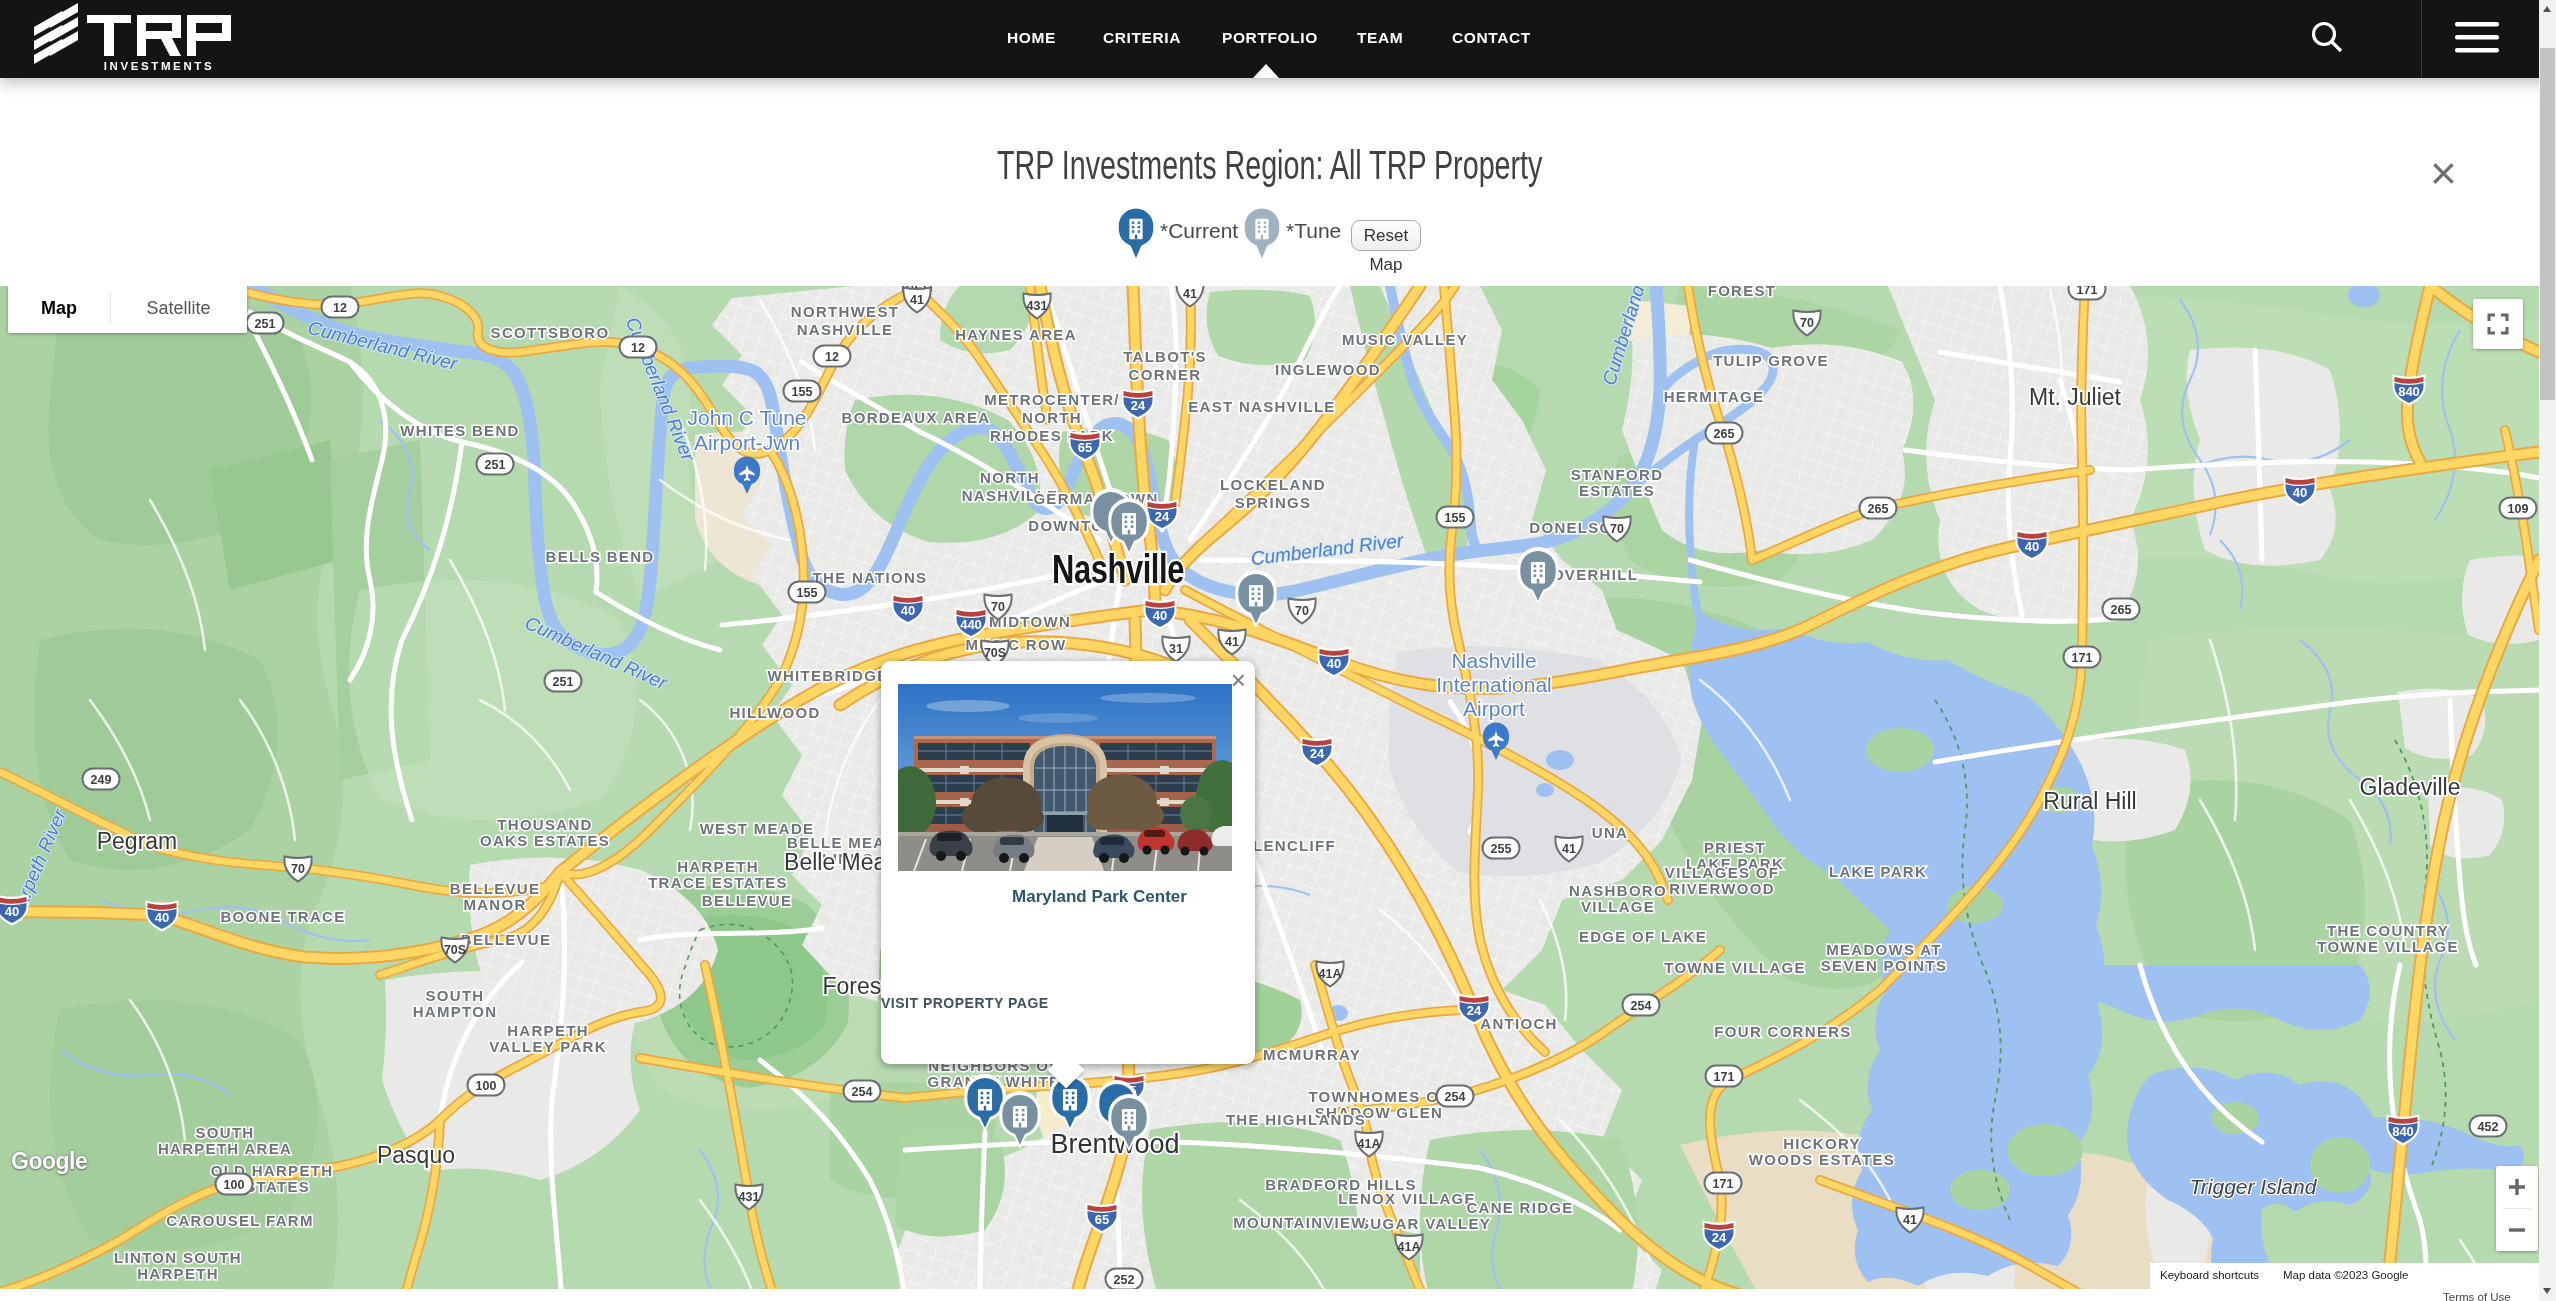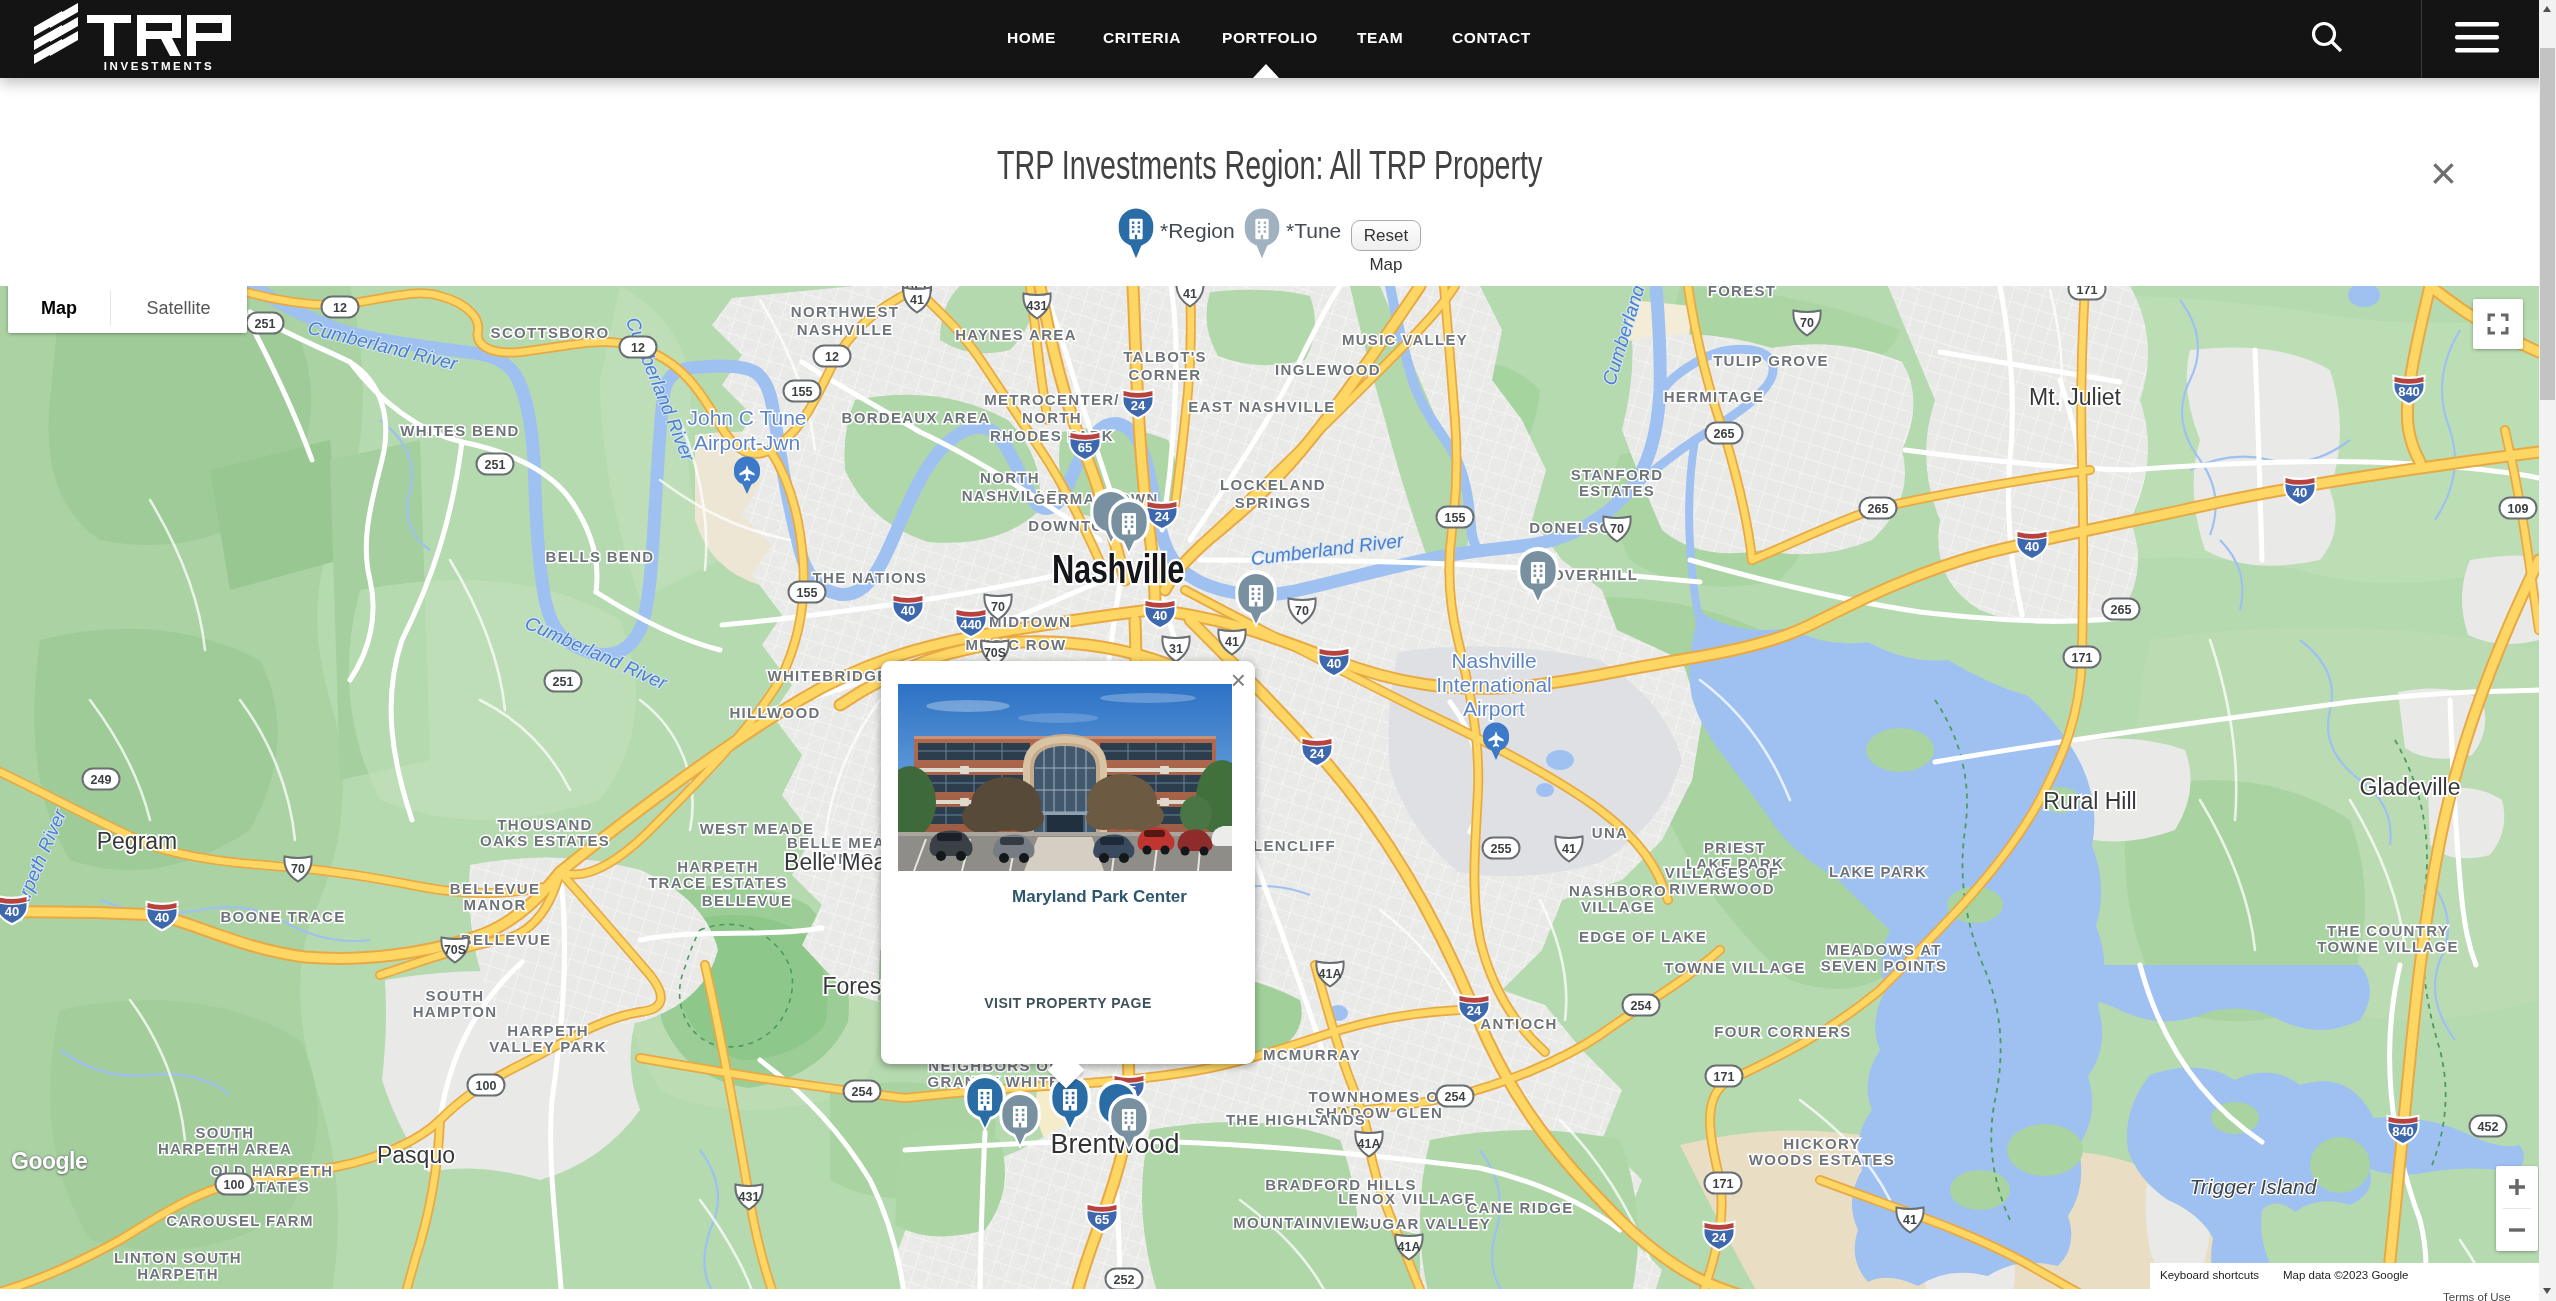--- a/index.html
+++ b/index.html
@@ -34,21 +34,21 @@
 #terms{position:absolute;left:2443px;top:1291px;width:100px;font-size:11.5px;color:#444;z-index:12}
 
 #glogo{position:absolute;left:11px;top:862px;z-index:12;font-size:23px;font-weight:700;color:#fff;letter-spacing:-.5px;text-shadow:0 0 1px #70757a,0 1px 2px rgba(60,64,67,.6),0 0 3px rgba(60,64,67,.35)}
 
 #popup{position:absolute;left:881px;top:375px;width:374px;height:403px;background:#fff;border-radius:9px;box-shadow:0 2px 7px 1px rgba(0,0,0,.3);z-index:14}
 #popup .ptr{position:absolute;left:172px;top:396px;width:26px;height:26px;background:#fff;transform:rotate(45deg);box-shadow:2px 2px 3px rgba(0,0,0,.18)}
 #pclose{position:absolute;right:9px;top:4px;color:#7c7c7c;font-size:26px;font-weight:400}
 #pphoto{position:absolute;left:17px;top:23px;width:334px;height:187px}
 #ptitle{position:absolute;left:0;top:226px;width:437px;text-align:center;font-size:17px;font-weight:700;color:#2d566d}
 #paddr{position:absolute;left:0;top:262px;width:374px;text-align:center;font-size:19px;color:#7b99ab;line-height:21px}
-#pvisit{position:absolute;left:0;top:334px;width:374px;text-align:center;font-size:14px;font-weight:700;color:#3e525c;letter-spacing:.5px}
+#pvisit{position:absolute;left:0;top:334px;width:374px;text-align:left;font-size:14px;font-weight:700;color:#3e525c;letter-spacing:.5px}
 
 #sbar{position:absolute;right:0;top:0;width:17px;height:1301px;background:#f2f2f2;z-index:60}
 #sbar .thumb{position:absolute;left:1px;top:48px;width:15px;height:352px;background:#c3c3c3}
 #sbar .arr{position:absolute;left:4px;width:0;height:0;border-left:4.5px solid transparent;border-right:4.5px solid transparent}
 .svgabs{position:absolute;z-index:10}
 </style>
 </head>
 <body>
 <div id="page">
 <div id="topbar">
@@ -95,21 +95,21 @@
       <g fill="#2a6ca5">
             <rect x="-4.6" y="-8.5" width="2.7" height="2.7"></rect>
             <rect x="1.9" y="-8.5" width="2.7" height="2.7"></rect>
             <rect x="-4.6" y="-3.5" width="2.7" height="2.7"></rect>
             <rect x="1.9" y="-3.5" width="2.7" height="2.7"></rect>
             <rect x="-4.6" y="1.5" width="2.7" height="2.7"></rect>
             <rect x="1.9" y="1.5" width="2.7" height="2.7"></rect>
             <rect x="-1.3" y="6.5" width="2.6" height="5"></rect>
           </g>
     </svg>
-    <div class="ltxt" style="left:1160px">*Region</div>
+    <div class="ltxt" style="left:1160px">*Current</div>
     <svg width="46" height="62" style="position:absolute;left:1239px;top:0" viewBox="-26 -26 52 70">
       <path d="M0,38 L-10,16 A23,23 0 1 1 10,16 Z" fill="#fff"></path>
           <circle r="23" fill="#fff"></circle>
       <path d="M0,33 L-8,14 A19.5,19.5 0 1 1 8,14 Z" fill="#a0b1bf"></path>
           <circle r="19.5" fill="#a0b1bf"></circle>
       <rect x="-7.5" y="-11.5" width="15" height="23" rx="1.5" fill="#fff"></rect>
       <g fill="#a0b1bf">
             <rect x="-4.6" y="-8.5" width="2.7" height="2.7"></rect>
             <rect x="1.9" y="-8.5" width="2.7" height="2.7"></rect>
             <rect x="-4.6" y="-3.5" width="2.7" height="2.7"></rect>

